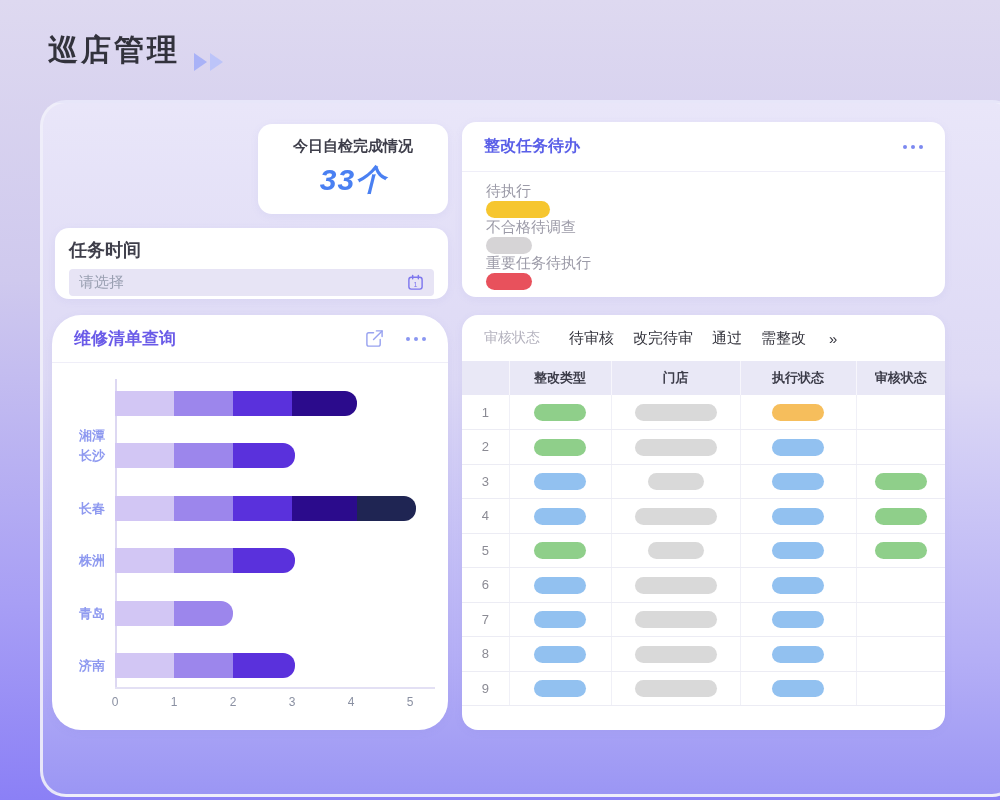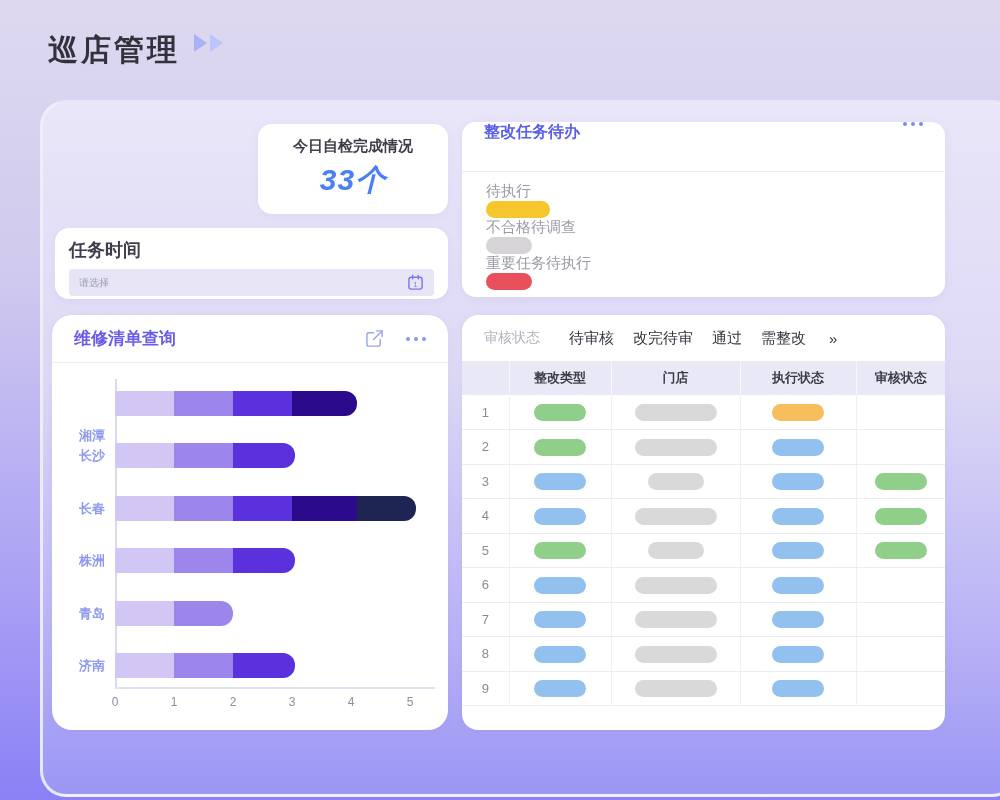--- a/index.html
+++ b/index.html
@@ -1,21 +1,21 @@
 <!DOCTYPE html>
 <html><head>
 <meta charset="utf-8">
 <style>
   * { margin:0; padding:0; box-sizing:border-box; }
   html,body { width:1000px; height:800px; overflow:hidden;
     font-family:"Liberation Sans","DejaVu Sans",sans-serif; }
   body { background:linear-gradient(180deg,#ded9f0 0%,#cfc9ee 35%,#a89ff5 75%,#8b80f6 100%); position:relative; }
 
   
-  .page-header { position:absolute; left:48px; top:30px; display:flex; align-items:flex-start; gap:14px; }
+  .page-header { position:absolute; left:48px; top:30px; display:flex; align-items:flex-end; gap:14px; }
   .page-title { font-size:30px; font-weight:800; color:#32323c; letter-spacing:3px; }
   .title-arrows { display:flex; gap:3px; margin-top:4px; }
   .tri { width:0; height:0; border-top:9px solid transparent; border-bottom:9px solid transparent; border-left:13px solid #a9b2f7; }
   .tri.t2 { border-left-color:#bcc4f9; }
 
   
   .panel { position:absolute; left:40px; top:100px; width:978px; height:697px;
     border:3px solid rgba(240,238,250,.9); border-radius:26px;
     background:linear-gradient(180deg,#e9e6f9 0%,#ddd9f5 40%,#b5aff6 80%,#9b96f4 100%); }
 
@@ -23,35 +23,35 @@
 
   
   .stat-card { width:190px; height:90px; top:21px; display:flex; flex-direction:column; align-items:center; justify-content:center; gap:4px; }
   .stat-label { font-size:15px; color:#3e3e4a; font-weight:700; }
   .stat-value { font-size:30px; font-weight:800; font-style:italic; color:#4a80f2; letter-spacing:1px; }
 
   
   .time-card { left:12px; top:125px; width:393px; height:71px; padding:10px 14px; }
   .time-label { font-size:18px; color:#3e3e4a; font-weight:700; }
   .time-input { margin-top:7px; height:27px; background:#e7e4f5; border-radius:4px; display:flex; align-items:center; padding:0 10px; }
-  .time-placeholder { flex:1; font-size:10px; color:#9aa0b2; }
+  .time-placeholder { flex:1; font-size:15px; color:#9aa0b2; }
 
   
   .todo-card { left:419px; top:19px; width:483px; height:175px; }
-  .todo-header { height:50px; display:flex; justify-content:space-between; padding:0 22px; border-bottom:1.5px solid #efeef8; }
+  .todo-header { height:50px; display:flex; align-items:center; justify-content:space-between; padding:0 22px; border-bottom:1.5px solid #efeef8; }
   .todo-title { font-size:16px; font-weight:800; color:#5a5fe8; }
   .dots { display:flex; gap:4px; }
   .dots i { width:4px; height:4px; border-radius:50%; background:#7c89f0; }
   .todo-body { padding:10px 24px 0 24px; }
   .todo-row { height:36px; display:flex; align-items:flex-start; justify-content:space-between;flex-direction:column; }
   .todo-label { font-size:15px; color:#9c9ba8; }
   .todo-pill { height:17px; border-radius:9px; margin-right:30px; }
 
   
-  .chart-card { left:9px; top:212px; width:396px; height:415px; border-radius:20px; }
+  .chart-card { left:9px; top:212px; width:396px; height:415px; border-radius:29px; }
   .card-header { height:48px; display:flex; align-items:center; justify-content:space-between; padding:0 22px; border-bottom:1.5px solid #efeef8; }
   .chart-title { font-size:17px; font-weight:800; color:#6a5be8; }
   .hdr-icons { display:flex; align-items:center; gap:22px; }
   .chart-area { position:absolute; left:0; top:48px; right:0; bottom:0; }
   .chart-row { position:absolute; left:0; height:25px; display:flex; align-items:center; }
   .chart-label { position:absolute; width:50px; text-align:right; font-size:13px; color:#8e99f0; font-weight:700; }
   .bar-track { position:absolute; left:63px; top:0; height:25px; display:flex; }
   .seg { height:25px; }
   .seg.last { border-radius:0 12px 12px 0; }
   .y-axis { position:absolute; left:63px; top:16px; width:1.5px; background:#ddd8f2; }

